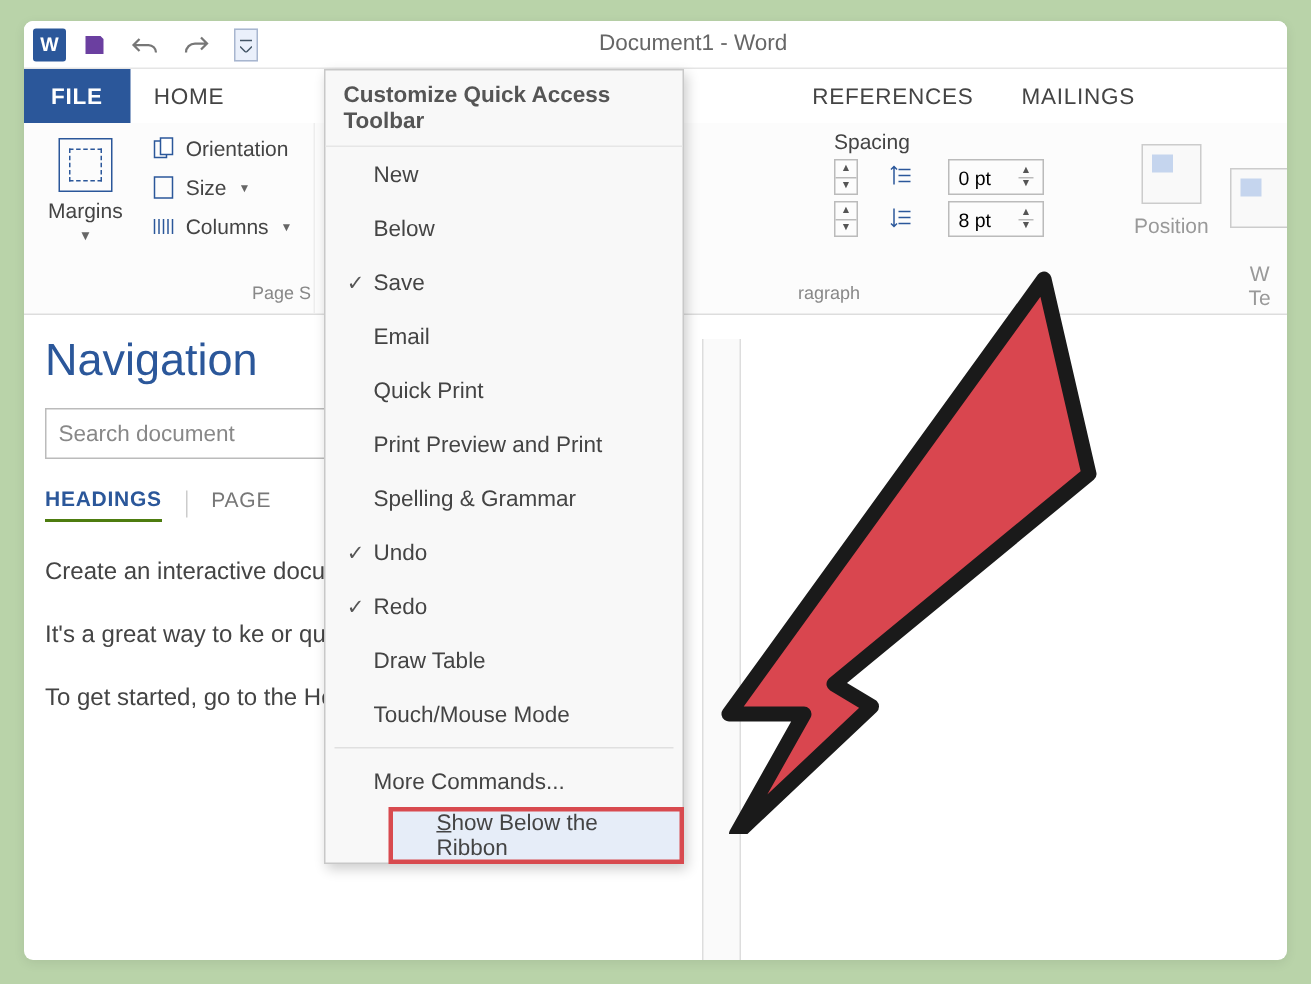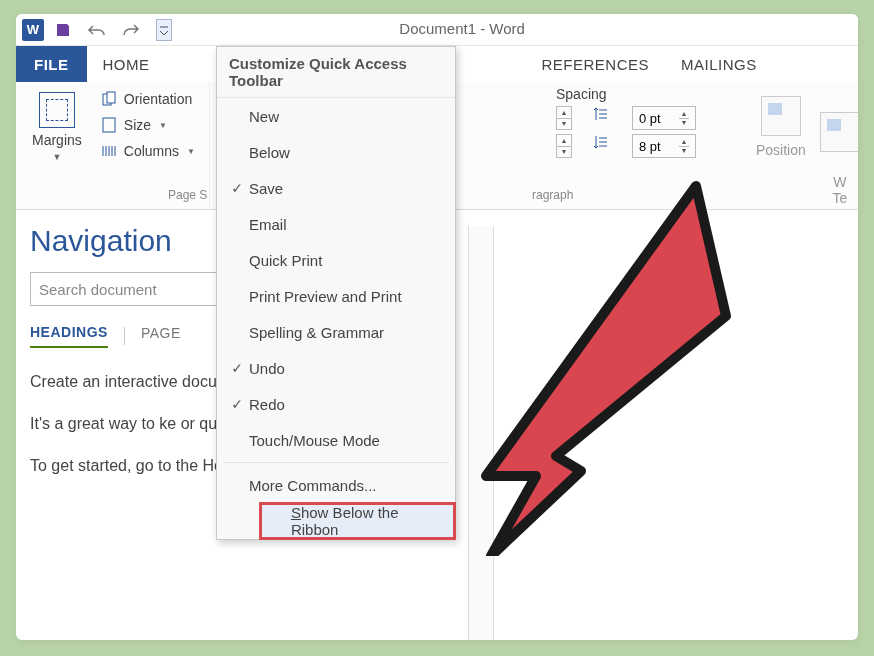--- a/index.html
+++ b/index.html
@@ -27,21 +27,21 @@
   .group-label { text-align: center; font-size: 12px; color: #888; }
   .margins-btn { display:flex; flex-direction:column; align-items:center; gap:4px; color:#444; font-size:14px; padding:4px 6px; }
   .margins-icon { width:36px; height:36px; border:1px solid #2b579a; position:relative; }
   .margins-icon::before { content:""; position:absolute; inset:6px; border:1px dashed #2b579a; }
   .stack { display:flex; flex-direction:column; gap:4px; margin-left:8px; }
   .stack-item { display:flex; align-items:center; gap:6px; font-size:14px; color:#444; padding:2px 4px; }
   .mini-icon { width:18px; height:18px; display:flex; align-items:center; justify-content:center; }
 
   .spacing-area { position:absolute; left:540px; top:4px; }
   .spacing-label { font-size:14px; color:#444; margin-bottom:4px; }
-  .spin-row { display:flex; gap:21px; margin-bottom:4px; }
+  .spin-row { display:flex; align-items:center; gap:21px; margin-bottom:4px; }
   .spin-ctrl { display:flex; flex-direction:column; border:1px solid #bbb; width:16px; height:24px; }
   .spin-ctrl div { flex:1; display:flex; align-items:center; justify-content:center; font-size:7px; color:#555; }
   .spin-ctrl div:first-child { border-bottom:1px solid #bbb; }
   .sp-icon { width:18px; height:18px; color:#2b579a; }
   .sp-value { border:1px solid #bbb; width:64px; height:24px; padding:2px 6px; font-size:13px; display:flex; align-items:center; justify-content:space-between; }
   .ragraph-label { position:absolute; left:516px; top:106px; font-size:12px; color:#888; }
 
   .position-grp { position:absolute; left:740px; top:14px; text-align:center; color:#999; font-size:14px; }
   .position-icon { width:40px; height:40px; border:1px solid #ccc; margin:0 auto 6px; position:relative; background:#f9f9f9; }
   .position-icon::before { content:""; position:absolute; left:6px; top:6px; width:14px; height:12px; background:#c5d5ee; }
@@ -256,20 +256,24 @@
     <div class="qat-menu-item">
         <span class="check">✓</span>
         <span>Undo</span>
       </div>
     <div class="qat-menu-item">
         <span class="check">✓</span>
         <span>Redo</span>
       </div>
     <div class="qat-menu-item">
         <span class="check"></span>
+        <span>Draw Table</span>
+      </div>
+    <div class="qat-menu-item">
+        <span class="check"></span>
         <span>Touch/Mouse Mode</span>
       </div>
     <div class="qat-menu-sep"></div>
     <div class="qat-menu-item">
         <span class="check"></span>
         <span>More Commands...</span>
       </div>
     <div class="qat-menu-item highlight">
         <span class="check"></span>
         <span style="text-decoration:underline; text-decoration-color:transparent;"><span style="text-decoration:underline">S</span>how Below the Ribbon</span>

